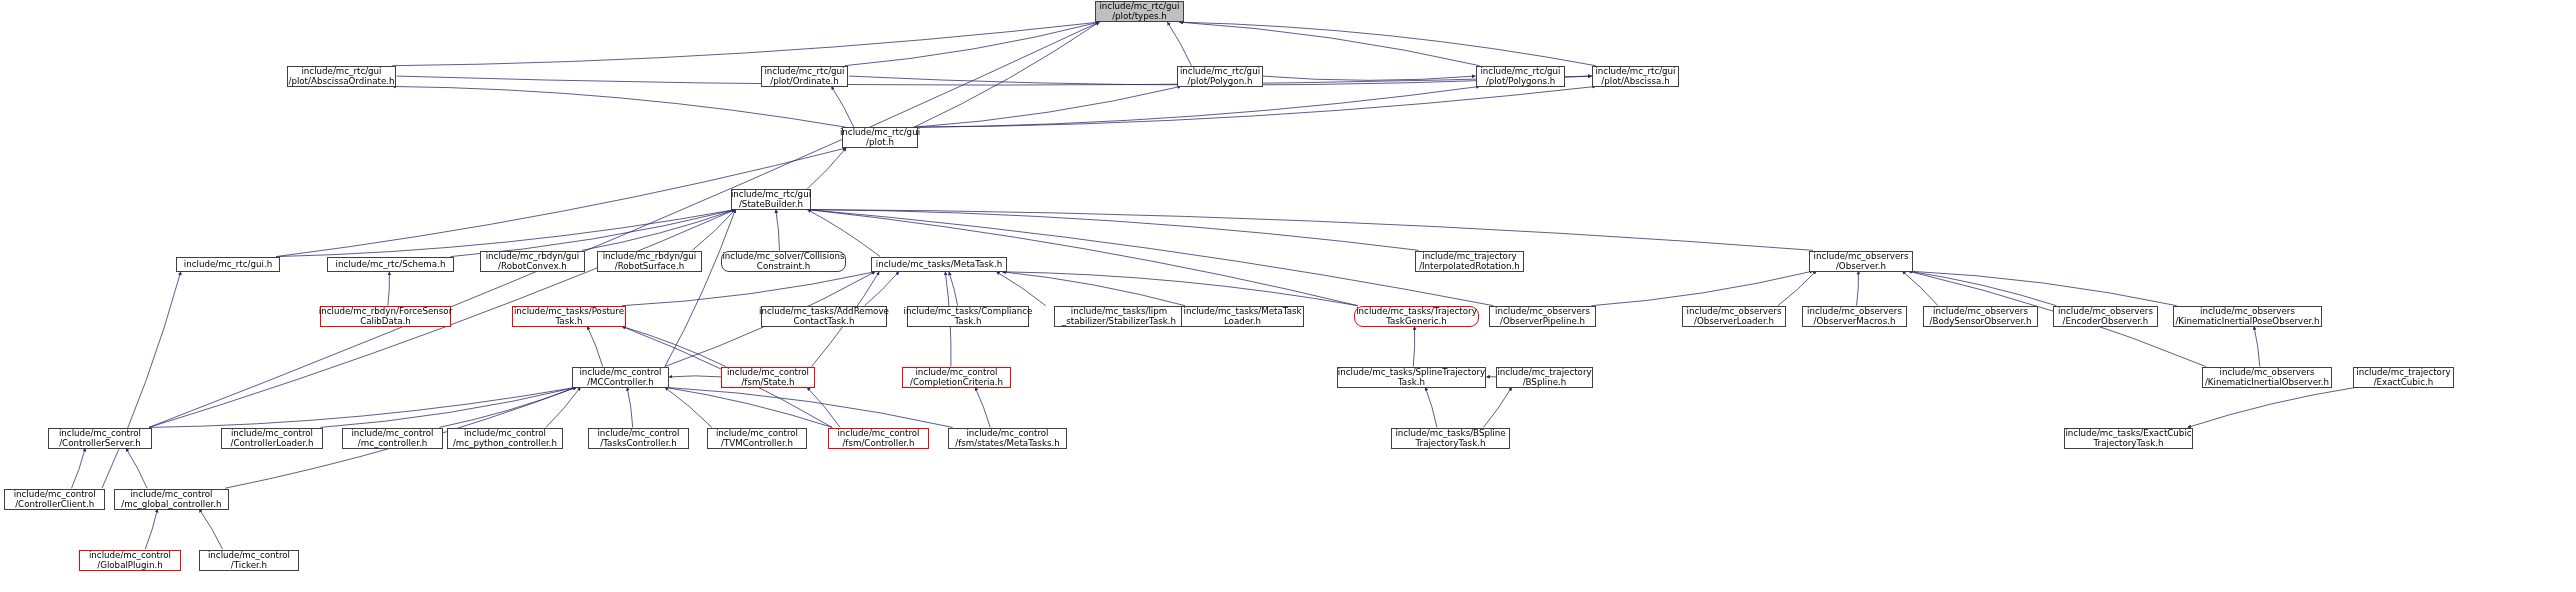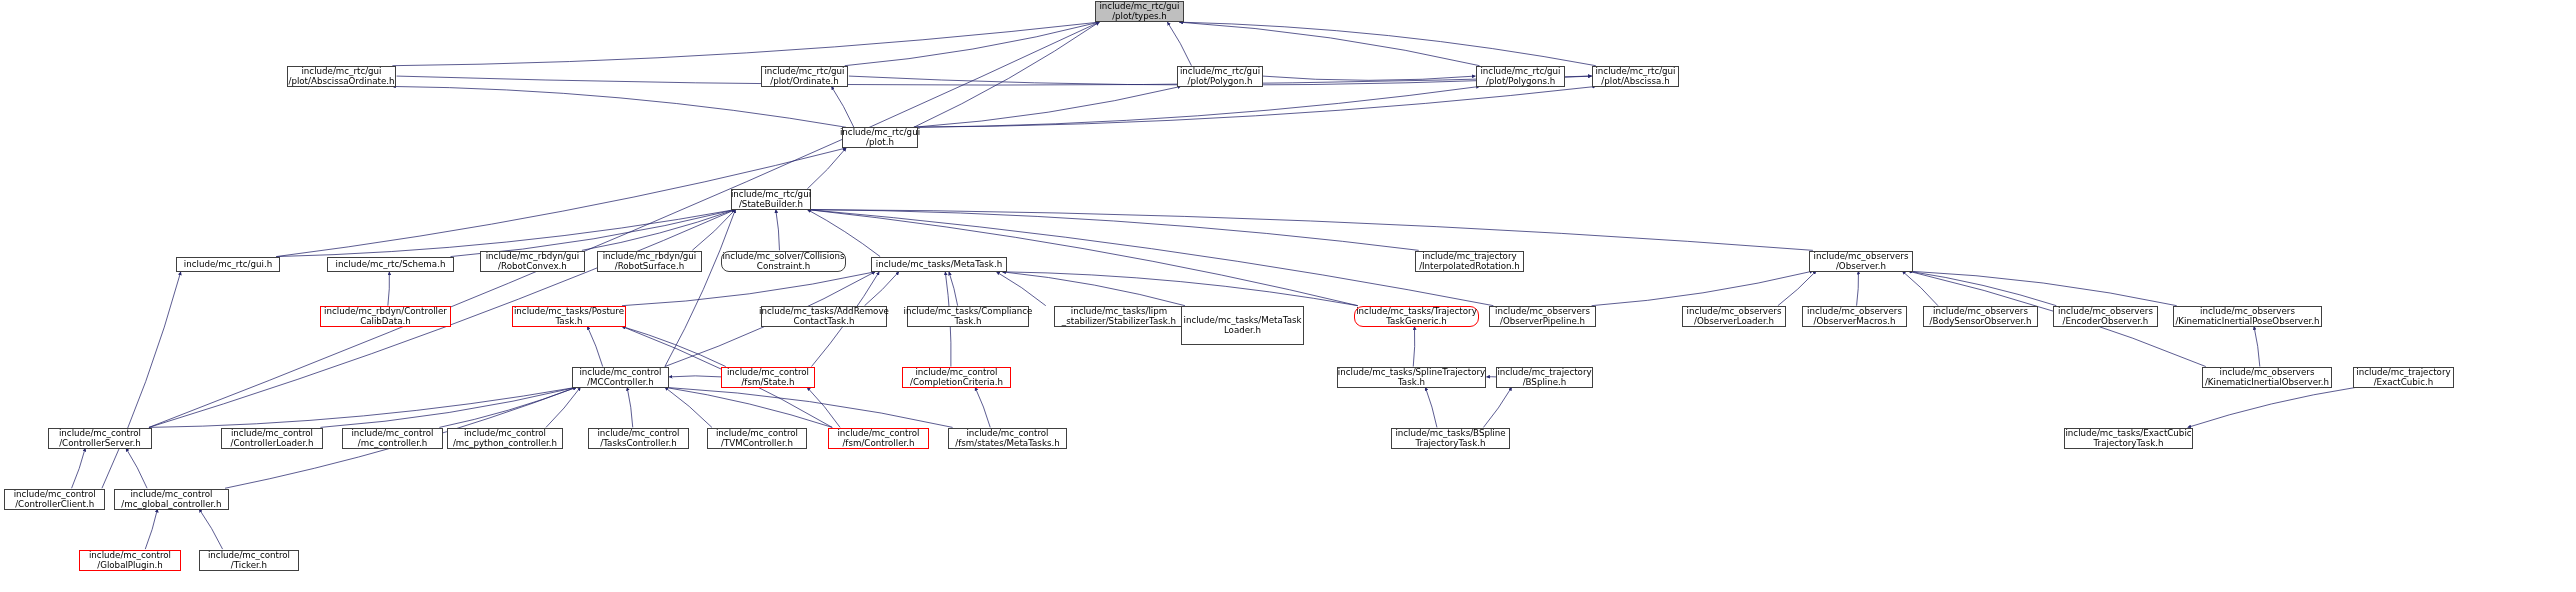--- a/index.html
+++ b/index.html
@@ -140,31 +140,31 @@
 /RobotConvex.h</div>
       <div class="node" style="left: 597px; top: 251px; width: 105px; height: 21px;">include/mc_rbdyn/gui
 /RobotSurface.h</div>
       <div class="node" style="left: 721px; top: 251px; width: 125px; height: 21px; border-radius: 8px;">include/mc_solver/Collisions
 Constraint.h</div>
       <div class="node" style="left: 871px; top: 257px; width: 136px; height: 15px;">include/mc_tasks/MetaTask.h</div>
       <div class="node" style="left: 1415px; top: 251px; width: 109px; height: 21px;">include/mc_trajectory
 /InterpolatedRotation.h</div>
       <div class="node" style="left: 1809px; top: 251px; width: 104px; height: 21px;">include/mc_observers
 /Observer.h</div>
-      <div class="node red" style="left: 320px; top: 306px; width: 131px; height: 21px;">include/mc_rbdyn/Controller
+      <div class="node red" style="left: 320px; top: 306px; width: 131px; height: 21px;">include/mc_rbdyn/ForceSensor
 CalibData.h</div>
       <div class="node red" style="left: 512px; top: 306px; width: 114px; height: 21px;">include/mc_tasks/Posture
 Task.h</div>
       <div class="node" style="left: 761px; top: 306px; width: 126px; height: 21px; text-align: center;">include/mc_tasks/AddRemove
 ContactTask.h</div>
       <div class="node" style="left: 907px; top: 306px; width: 122px; height: 21px;">include/mc_tasks/Compliance
 Task.h</div>
       <div class="node" style="left: 1014px; top: 306px; width: 130px; height: 21px; margin-left: 40px;">include/mc_tasks/lipm
 _stabilizer/StabilizerTask.h</div>
-      <div class="node" style="left: 1181px; top: 306px; width: 123px; height: 39px;">include/mc_tasks/MetaTask
+      <div class="node" style="left: 1181px; top: 306px; width: 123px; height: 21px;">include/mc_tasks/MetaTask
 Loader.h</div>
       <div class="node red" style="left: 1354px; top: 306px; width: 125px; height: 21px; border-radius: 9px;">include/mc_tasks/Trajectory
 TaskGeneric.h</div>
       <div class="node" style="left: 1489px; top: 306px; width: 107px; height: 21px;">include/mc_observers
 /ObserverPipeline.h</div>
       <div class="node" style="left: 1682px; top: 306px; width: 104px; height: 21px;">include/mc_observers
 /ObserverLoader.h</div>
       <div class="node" style="left: 1802px; top: 306px; width: 105px; height: 21px;">include/mc_observers
 /ObserverMacros.h</div>
       <div class="node" style="left: 1923px; top: 306px; width: 115px; height: 21px;">include/mc_observers

